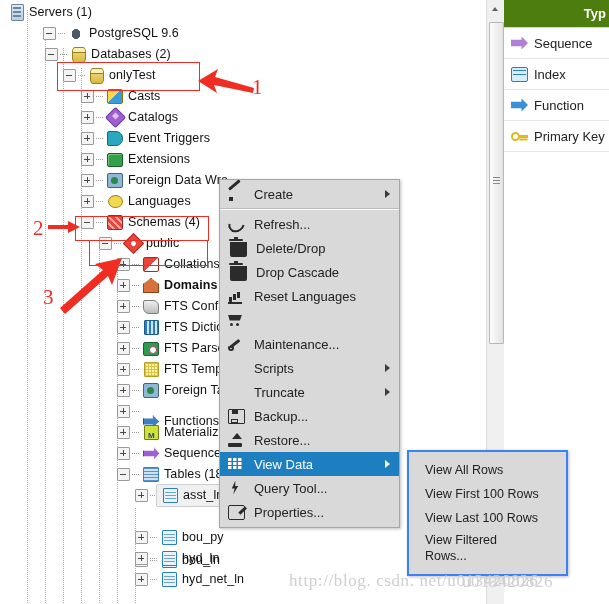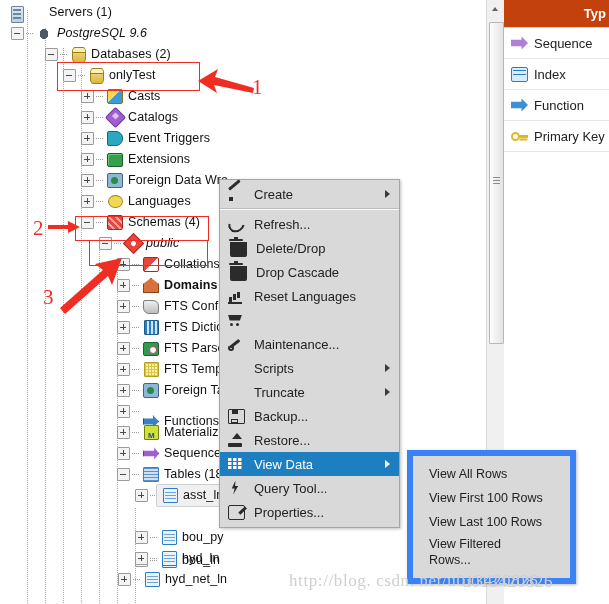--- a/index.html
+++ b/index.html
@@ -107,21 +107,21 @@
   #vscroll .btn-up{position:absolute;top:0;left:0;width:17px;height:17px;background:#f0f0f0;}
   #vscroll .btn-up:after{content:"";position:absolute;left:5px;top:7px;border-left:3.5px solid transparent;
       border-right:3.5px solid transparent;border-bottom:4px solid #606060;}
   #vscroll .thumb{position:absolute;left:2px;top:22px;width:13px;height:320px;
       background:linear-gradient(to right,#fdfdfd,#e3e3e3);border:1px solid #b8b8b8;border-radius:1px;}
   #vscroll .thumb .grip{position:absolute;left:3px;top:50%;margin-top:-3px;width:7px;height:1px;background:#8a8a8a;
       box-shadow:0 3px 0 #8a8a8a,0 -3px 0 #8a8a8a;}
 
   
   #right{position:absolute;left:504px;top:0;width:105px;height:604px;background:#ffffff;}
-  #right .hdr{height:27px;background:#c2410c;color:#fff;font-size:13px;display:flex;align-items:center;
+  #right .hdr{height:27px;background:#4d7c0f;color:#fff;font-size:13px;display:flex;align-items:center;
       justify-content:flex-end;padding-right:3px;font-weight:bold;}
   #right .lst{border-top:1px solid #d4d4d4;}
   #right .li{height:30px;display:flex;align-items:center;padding-left:7px;border-bottom:1px solid #e6e6e6;
       font-size:13px;color:#222;background:#fff;}
   .ric{width:17px;height:15px;margin-right:6px;flex:0 0 auto;position:relative;}
   .ric-seq{background:#b07fd8;clip-path:polygon(0 28%,62% 28%,62% 6%,100% 50%,62% 94%,62% 72%,0 72%);}
   .ric-idx{background:#d8ecf9;border:1.5px solid #2a7fc4;border-radius:2px;width:15px;height:13px;}
   .ric-idx:after{content:"";position:absolute;left:1px;top:2px;right:1px;height:1.5px;background:#2a7fc4;
       box-shadow:0 4px 0 #2a7fc4;}
   .ric-fn{background:#3b8fd6;clip-path:polygon(0 28%,62% 28%,62% 6%,100% 50%,62% 94%,62% 72%,0 72%);}
@@ -185,21 +185,21 @@
 
   .mic-bolt{width:14px;height:14px;}
   .mic-bolt:before{content:"";position:absolute;left:3px;top:0px;width:8px;height:14px;background:#2b2b2b;
       clip-path:polygon(55% 0,10% 58%,45% 58%,28% 100%,90% 40%,52% 40%);}
 
   .mic-props{width:14px;height:12px;border:1.6px solid #2b2b2b;box-sizing:border-box;border-radius:2px;margin-top:1px;}
   .mic-props:after{content:"";position:absolute;right:-2px;top:0px;width:9px;height:3px;background:#2b2b2b;
       transform:rotate(-42deg);transform-origin:right center;}
 
   
-  #submenu{position:absolute;left:407px;top:450px;width:157px;background:#d9d9d9;border:6px solid #3b82f6;
+  #submenu{position:absolute;left:407px;top:450px;width:157px;background:#d9d9d9;border:2px solid #3b82f6;
       box-shadow:1px 1px 3px rgba(0,0,0,0.25);padding:6px 0 8px 0;}
   .smi{min-height:24px;display:flex;align-items:center;padding-left:16px;font-size:12.5px;color:#222;line-height:16px;}
   .smi.wrap{display:block;padding-top:2px;padding-bottom:2px;}
 
   
   .wm{position:absolute;font-family:"Liberation Serif",serif;font-size:17px;color:#cfcfcf;white-space:nowrap;
       letter-spacing:0.6px;pointer-events:none;}
 </style>
 </head>
 <body>
@@ -209,26 +209,26 @@
   <div class="vline" style="left:27px;top:10px;height:594px;"></div>
   <div class="vline" style="left:45px;top:28px;height:576px;"></div>
   <div class="vline" style="left:63px;top:48px;height:556px;"></div>
   <div class="vline" style="left:81px;top:68px;height:536px;"></div>
   <div class="vline" style="left:99px;top:238px;height:366px;"></div>
   <div class="vline" style="left:117px;top:258px;height:346px;"></div>
   <div class="vline" style="left:135px;top:508px;height:96px;"></div>
 
   <div id="tree-rows">
       <div class="row" style="top: 2px; left: 9px;">
-        <div style="display: flex; align-items: flex-end; gap: 20px;">
+        <div style="display: flex; align-items: center;">
           <span class="ic ic-server"></span>
           <span class="lbl">Servers (1)</span>
         </div>
       </div>
-      <div class="row" style="top: 23px; left: 11px; font-style: italic;">
+      <div class="row" style="top: 23px; left: 43px;">
         <div class="exp"></div>
         <div class="dots"></div>
         <div style="display: flex; align-items: center;">
           <span class="ic ic-pg"></span>
           <span class="lbl">PostgreSQL 9.6</span>
         </div>
       </div>
       <div class="row" style="top: 44px; left: 45px;">
         <div class="exp"></div>
         <div class="dots"></div>
@@ -294,21 +294,21 @@
         </div>
       </div>
       <div class="row" style="top: 212px; left: 81px;">
         <div class="exp"></div>
         <div class="dots"></div>
         <div style="display: flex; align-items: center;">
           <span class="ic ic-schemas"></span>
           <span class="lbl">Schemas (4)</span>
         </div>
       </div>
-      <div class="row" style="top: 233px; left: 99px; font-style: italic;">
+      <div class="row" style="top: 233px; left: 99px;">
         <div class="exp"></div>
         <div class="dots"></div>
         <div style="display: flex; align-items: center;">
           <span class="ic ic-schema"></span>
           <span class="lbl">public</span>
         </div>
       </div>
       <div class="row" style="top: 254px; left: 117px;">
         <div class="exp plus"></div>
         <div class="dots"></div>
@@ -422,21 +422,21 @@
         </div>
       </div>
       <div class="row" style="top: 548px; left: 135px;">
         <div class="exp plus"></div>
         <div class="dots"></div>
         <div style="display: flex; align-items: center;">
           <span class="ic ic-table"></span>
           <span class="lbl">hyd_ln</span>
         </div>
       </div>
-      <div class="row" style="top: 569px; left: 118px;">
+      <div class="row" style="top: 569px; left: 135px;">
         <div class="exp plus"></div>
         <div class="dots"></div>
         <div style="display: flex; align-items: center;">
           <span class="ic ic-table"></span>
           <span class="lbl">hyd_net_ln</span>
         </div>
       </div>
     </div>
 
   <div class="redbox" style="left:57px;top:62px;width:143px;height:29px;"></div>

